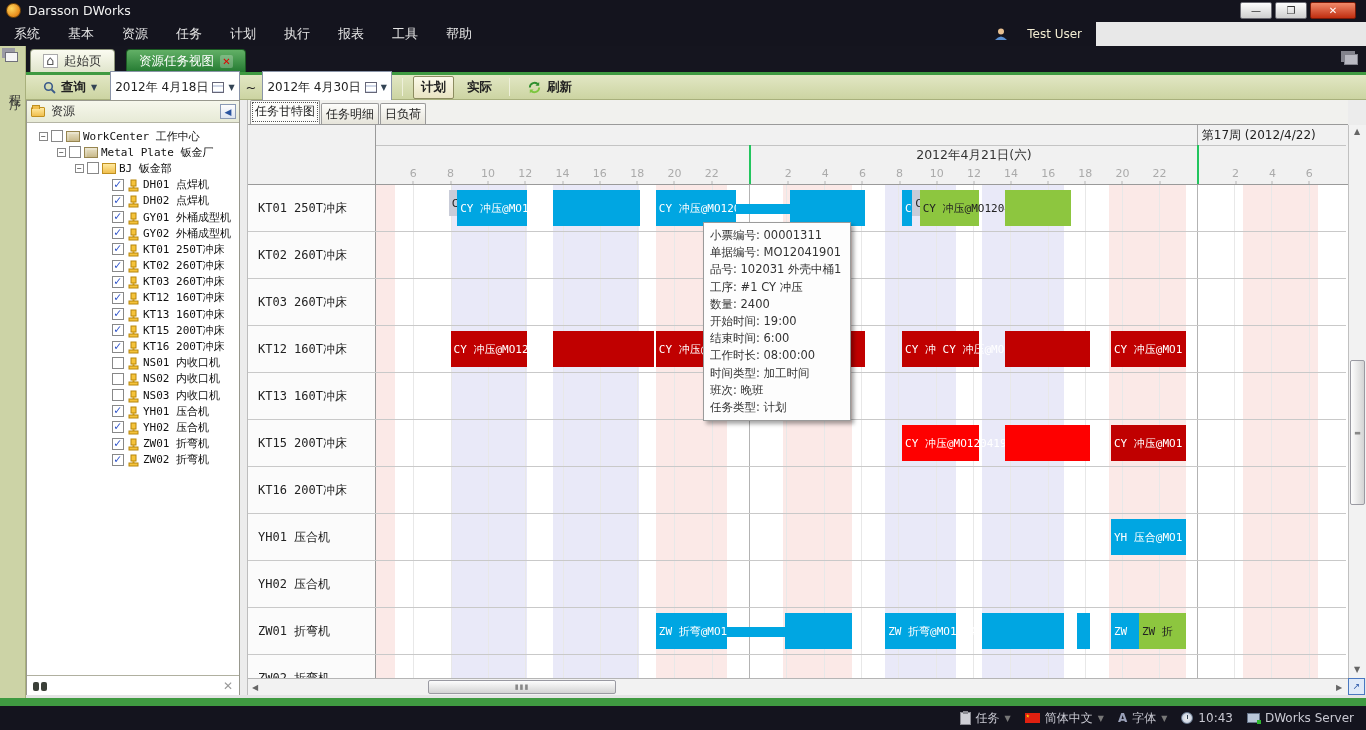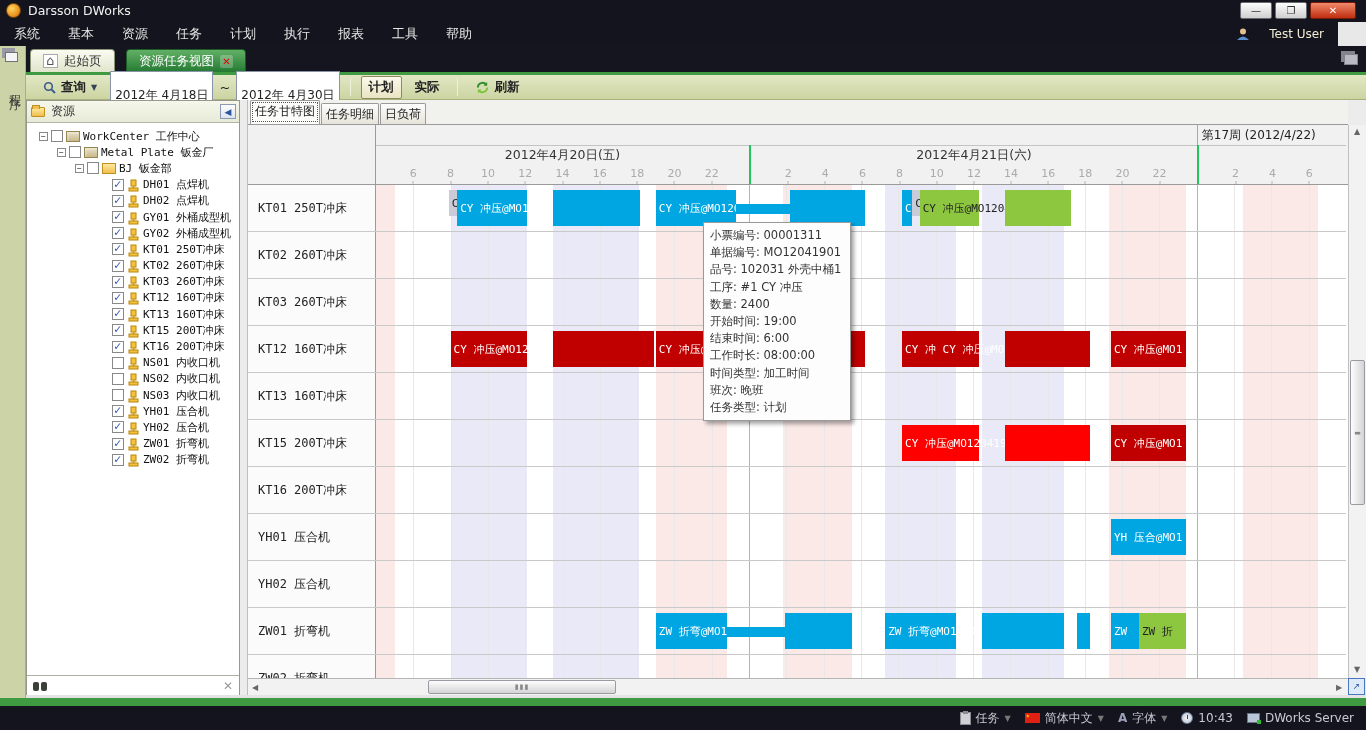--- a/index.html
+++ b/index.html
@@ -12,41 +12,41 @@
   #app-icon { left:6px; top:3px; width:15px; height:15px; border-radius:50%;
     background:radial-gradient(circle at 35% 35%, #ffd75e, #e88a1a 70%, #b36208); border:1px solid #7a4a08; }
   #app-title { left:28px; top:3px; font-size:12.5px; color:#f2f2f2; }
   .winbtn { top:2px; height:17px; border:1px solid #6a6a72; border-radius:2px;
     background:linear-gradient(#fdfdfd,#cfcfcf); color:#333; text-align:center; font-size:10px; line-height:15px; }
   #btn-min { left:1240px; width:32px; }
   #btn-restore { left:1275px; width:32px; }
   #btn-close { left:1310px; width:46px; background:linear-gradient(#f08a6a,#c02e10); color:#fff; border-color:#7a1a08; font-weight:bold; }
 
   
-  #menubar { left:0; top:22px; width:1338px; height:24px; background:#14141e; display:flex; align-items:center; }
+  #menubar { left:0; top:22px; width:1096px; height:24px; background:#14141e; display:flex; align-items:center; }
   .menu-item { color:#e4e4e4; font-size:13px; padding:0 14px; height:24px; line-height:24px; cursor:default; }
   #menubar-user { position:absolute; right:14px; top:0; height:24px; display:flex; align-items:center; gap:19px; color:#f2ecd2; font-size:12px; }
 
   
   #tabstrip { left:0; top:46px; width:1366px; height:26px; background:#15151f; }
   .main-tab { position:absolute; top:3px; height:23px; border-radius:4px 4px 0 0; display:flex; align-items:center; gap:6px;
     padding:0 12px; font-size:12.5px; }
   .main-tab.inactive { background:linear-gradient(#fbfbf1,#e0e5cc); color:#333; border:1px solid #8d9579; border-bottom:none; }
   .main-tab.active { background:linear-gradient(#62b066,#247a31); color:#fff; border:1px solid #1c5c24; border-bottom:none; }
   .home-glyph { font-size:13px; color:#555; background:#fff; border:1px solid #aaa; width:15px; height:14px; line-height:12px; text-align:center; }
   .tab-close { color:#e00000; background:rgba(255,255,255,.25); font-weight:bold; font-size:10px; width:13px; height:13px; line-height:13px; text-align:center; border-radius:2px; }
   #tabstrip-winlist { position:absolute; right:8px; top:8px; width:14px; height:11px; background:#b9b9c2; border:1px solid #83838d; box-shadow:-3px -3px 0 #83838d; }
 
   
   #toolbar { left:26px; top:72px; width:1340px; height:28px; background:linear-gradient(#e2e7c4,#ccd4a2);
     border-top:3px solid #3f9a41; border-bottom:1px solid #a8b07c; display:flex; align-items:center; gap:6px; padding:0 10px; }
   .tb-btn { display:flex; align-items:center; gap:5px; font-size:12.5px; color:#222; padding:2px 7px;font-weight:bold; }
   .tb-toggle-on { border:1px solid #8c8c60; background:linear-gradient(#fbf9ea,#e9e4c2); border-radius:2px; }
   .tb-sep { width:1px; height:18px; background:#a9b180; border-right:1px solid #eef0da; margin:0 4px; }
-  .date-field { display:flex; align-items:center; background:#fff; border:1px solid #8a94a8; height:20px; padding:15px 4px; gap:4px; font-size:12px; color:#222;flex-direction:column; }
+  .date-field { display:flex; align-items:center; background:#fff; border:1px solid #8a94a8; height:20px; padding:15px 4px; gap:4px; font-size:12px; color:#222; }
   .cal-icon { width:12px; height:11px; border:1px solid #667; background:linear-gradient(#fff 2px,#cfd6e6 2px 4px,#fff 4px);
     box-shadow:inset 0 -1px 0 #cfd6e6; }
   .dd-arrow { font-size:8px; color:#345; }
   .tilde { font-size:13px; color:#222; }
 
   
   #side-strip { left:0; top:46px; width:26px; height:652px; background:#ccd3a6; border-right:1px solid #a8b07c; }
   #strip-icon { left:5px; top:6px; width:13px; height:10px; background:#f4f4f4; border:1px solid #70707a; box-shadow:-3px -4px 0 #9a9aa4; }
   #strip-label { left:6px; top:40px; writing-mode:vertical-rl; font-size:12px; color:#333; letter-spacing:2px; }
 
@@ -470,21 +470,20 @@
         <div class="g-tab active">任务甘特图</div>
         <div class="g-tab">任务明细</div>
         <div class="g-tab">日负荷</div>
       </div>
     <div id="gantt-header" class="abs">
       <div id="gh-corner" class="abs"></div>
       <div id="gh-timeline" class="abs">
         <div id="gh-hline" class="abs"></div>
         <div id="week-cell" style="left: 84.6154%; width: 15.3846%;">第17周 (2012/4/22)</div>
       <div class="day-sec first" style="left: 0%; width: 38.4615%;">
-            <div class="day-label">2012年4月20日(五)</div>
             <span class="tick-label" style="left: 10%;">6</span>
             <span class="tick-mark" style="left: 10%;"></span>
             <span class="tick-label" style="left: 20%;">8</span>
             <span class="tick-mark" style="left: 20%;"></span>
             <span class="tick-label" style="left: 30%;">10</span>
             <span class="tick-mark" style="left: 30%;"></span>
             <span class="tick-label" style="left: 40%;">12</span>
             <span class="tick-mark" style="left: 40%;"></span>
             <span class="tick-label" style="left: 50%;">14</span>
             <span class="tick-mark" style="left: 50%;"></span>

